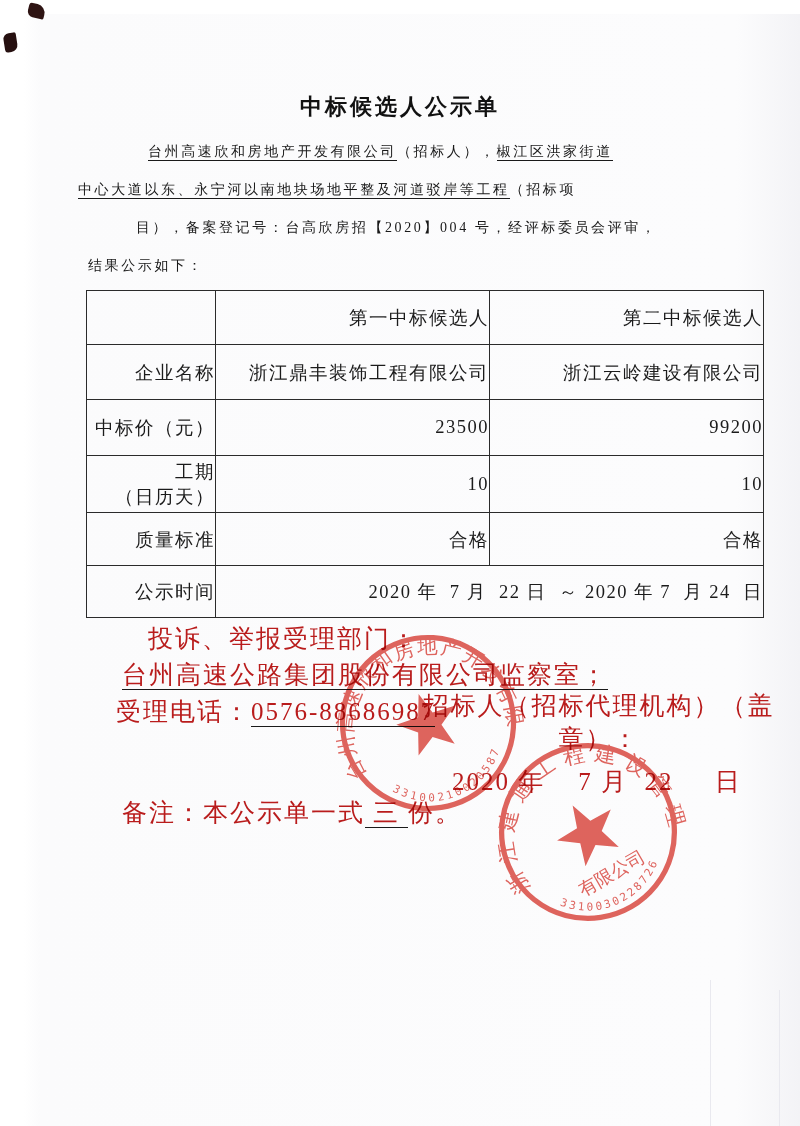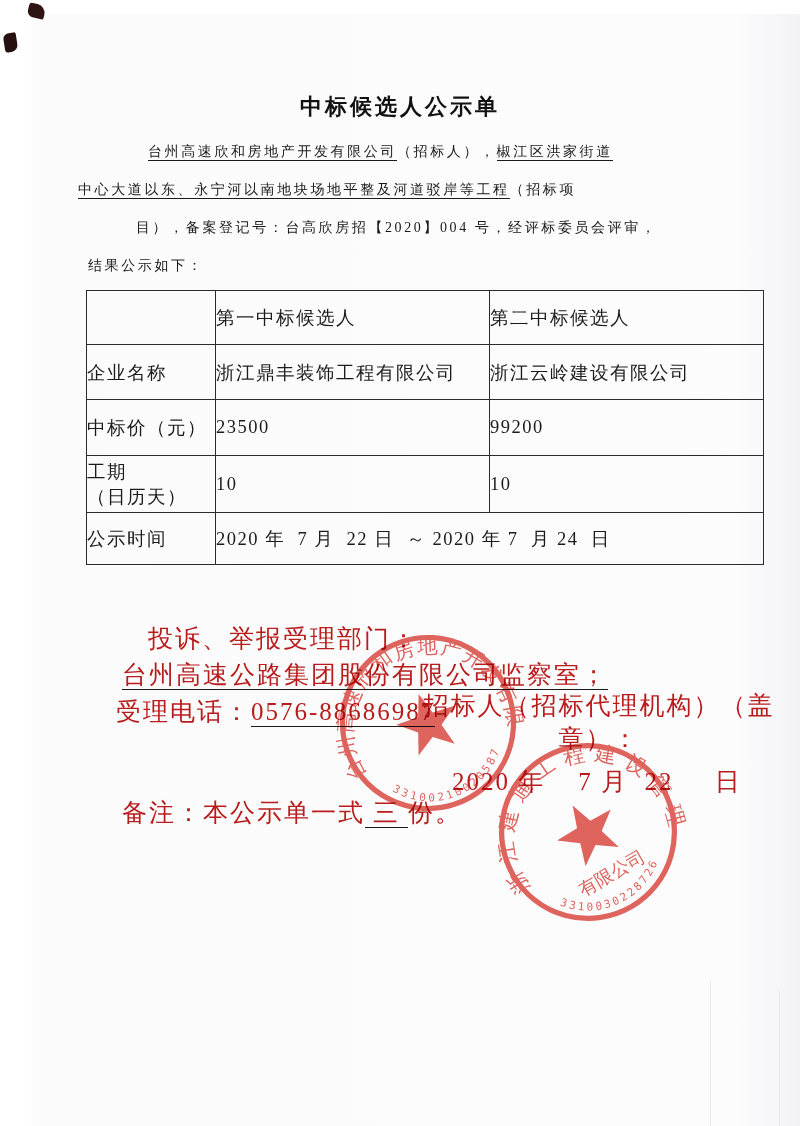--- a/index.html
+++ b/index.html
@@ -33,21 +33,21 @@
   .l3{left:88px; top:219px;margin-left:48px;}
   .l4{left:88px; top:257px;}
   .u{border-bottom:1.6px solid #1a1a1a;padding-bottom:1px;}
 
   table.result{
     position:absolute;left:86px;top:290px;width:677px;
     border-collapse:collapse;table-layout:fixed;
   }
   table.result td{
     border:1.4px solid #2b2b2b;
-    text-align:left;vertical-align:middle;
+    text-align:right;vertical-align:middle;
     font-size:18.5px;letter-spacing:1.5px;color:#1b1b1b;
     padding:0;
   }
   col.c0{width:129px;} col.c1{width:274px;} col.c2{width:274px;}
   tr.r-head td{height:53px;}
   tr.r-co td{height:54px;margin-top:11px;}
   tr.r-price td{height:55px;}
   tr.r-dur td{height:56px;}
   tr.r-qual td{height:52px;}
   tr.r-pub td{height:51px;}
@@ -107,20 +107,25 @@
     <td>99200</td>
   </tr>
   <tr class="r-dur">
     <td>
       <div>工期</div>
       <div>（日历天）</div>
     </td>
     <td>10</td>
     <td>10</td>
   </tr>
+  <tr class="r-qual">
+    <td>质量标准</td>
+    <td>合格</td>
+    <td>合格</td>
+  </tr>
   <tr class="r-pub">
     <td>公示时间</td>
     <td colspan="2" class="pre">2020 年  7 月  22 日  ～ 2020 年 7  月 24  日</td>
   </tr>
 </tbody>
   </table>
 
 <div class="foot-line f-dept">投诉、举报受理部门：</div>
 <div class="foot-line f-office"><span class="u">台州高速公路集团股份有限公司监察室；</span></div>
 <div class="foot-line f-phone"><span>受理电话：</span><span class="u">0576-88686987</span></div>

